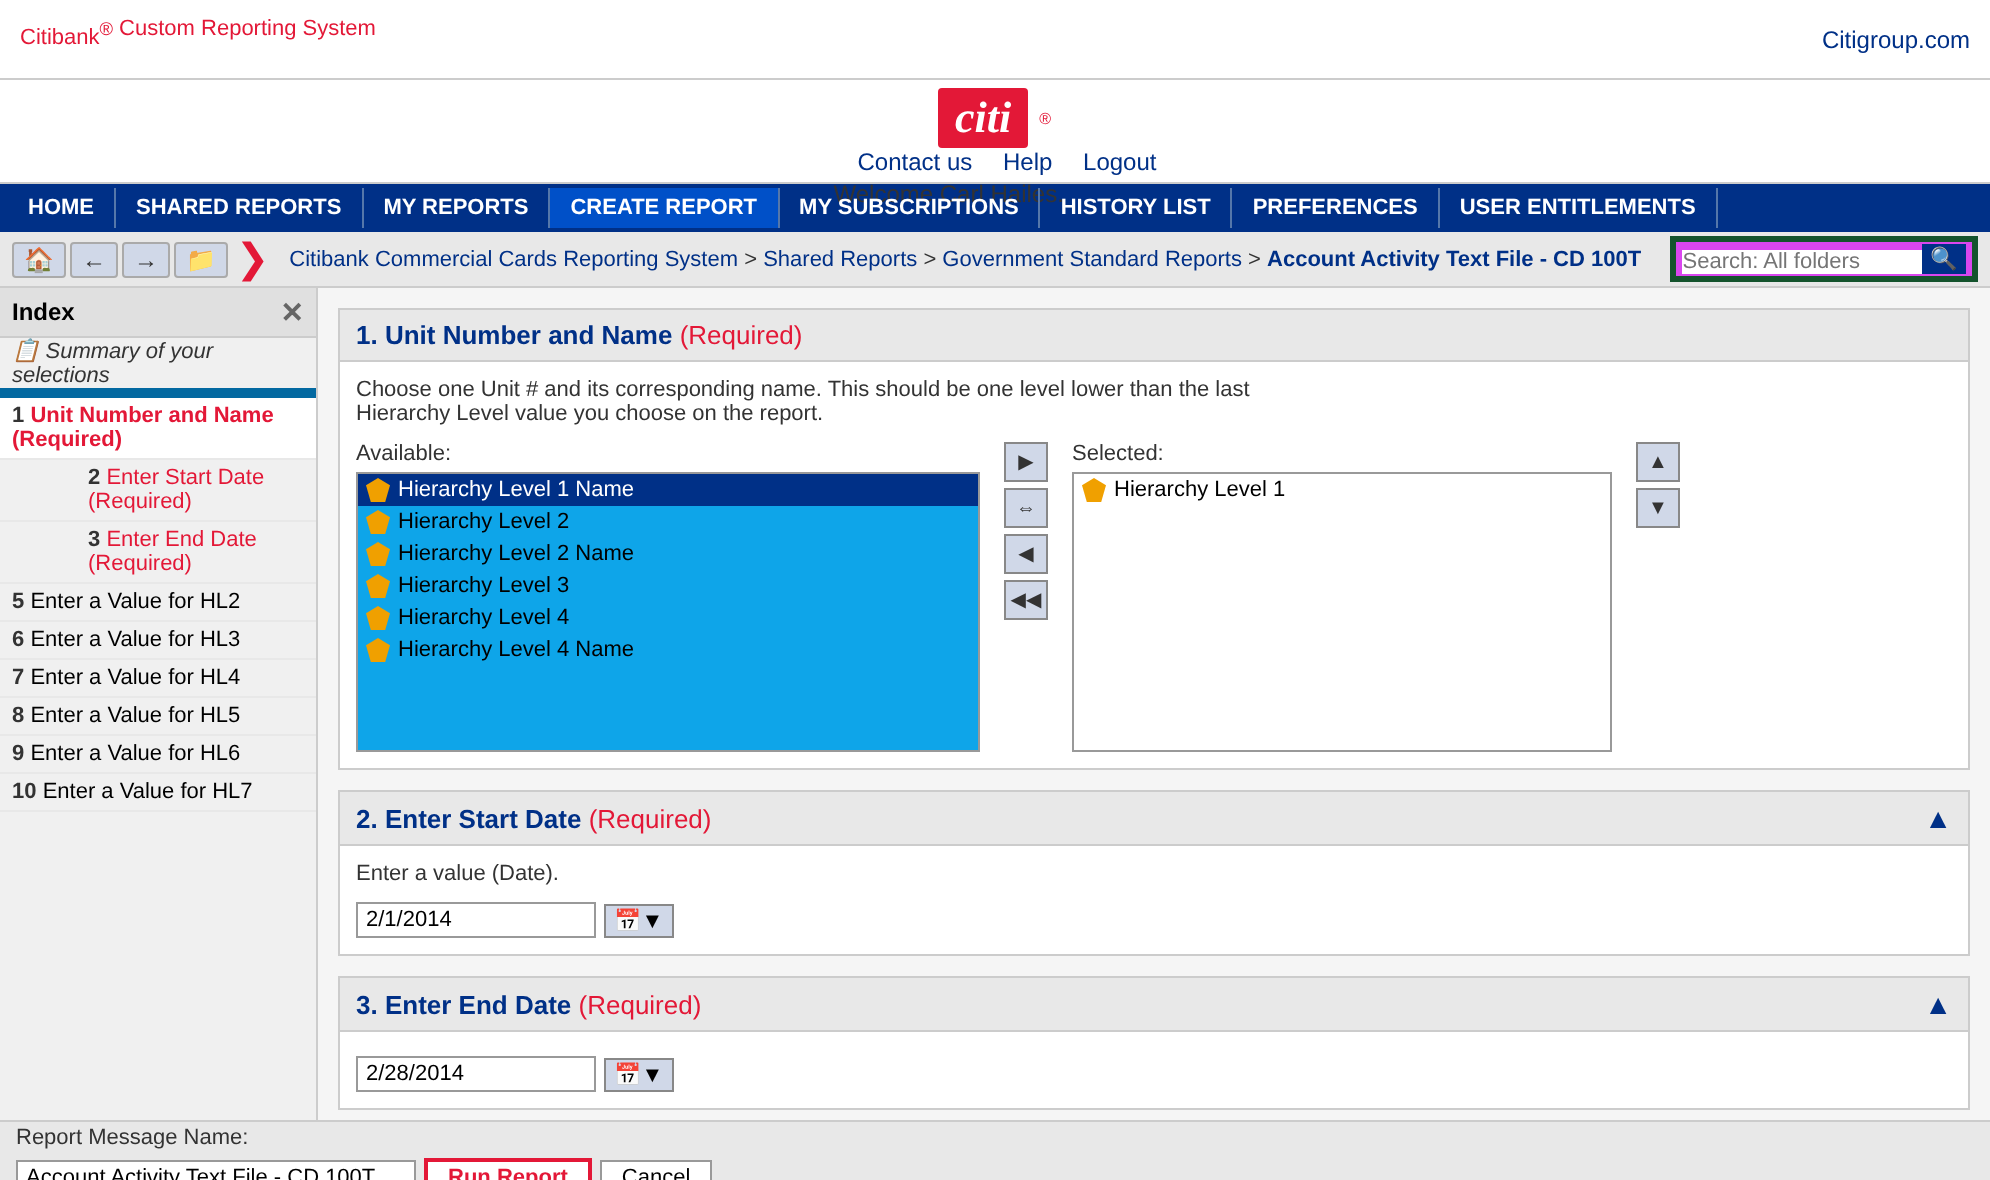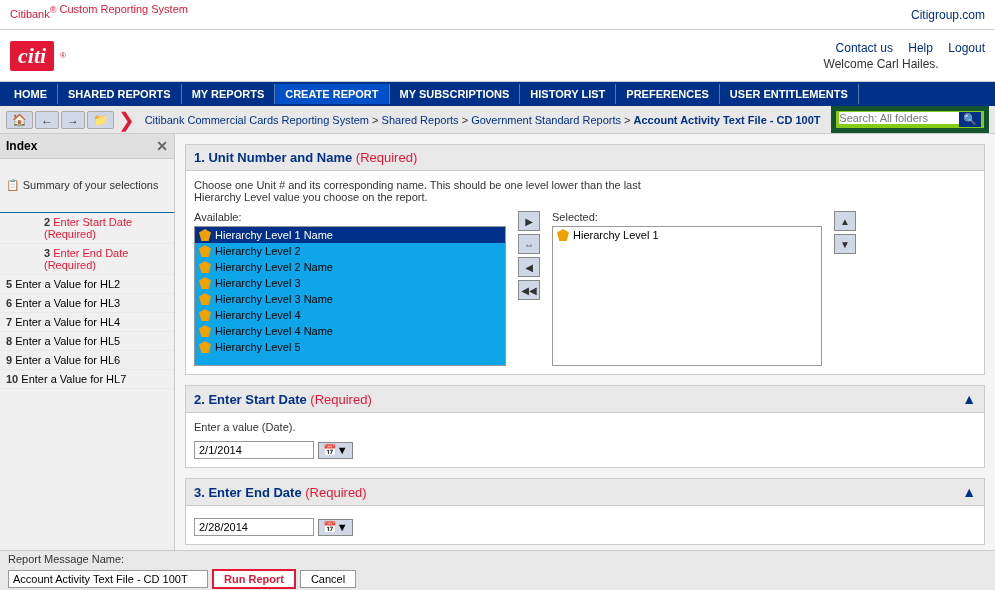--- a/index.html
+++ b/index.html
@@ -1,60 +1,60 @@
 <!DOCTYPE html>
 <html><head>
   <meta charset="utf-8">
   <style>
     * { margin: 0; padding: 0; box-sizing: border-box; }
     body { font-family: Arial, sans-serif; font-size: 12px; background: #d0d0d0; width: 995px; height: 590px; overflow: hidden; }
 
     
-    .top-bar { background: #fff; display: flex; justify-content: space-between; align-items: center; padding: 4px 10px; border-bottom: 1px solid #ccc; height: 30px; }
+    .top-bar { background: #fff; display: flex; justify-content: space-between; align-items: center; padding: 4px 10px; border-bottom: 1px solid #ccc; height: 40px; }
     .top-bar-title { font-size: 14px; color: #003087; font-weight: normal; }
     .top-bar-title span { color: #e31837; font-size: 11px; vertical-align: super; }
     .top-bar-right { font-size: 12px; color: #003087; }
 
     
-    .header { background: #fff; display: flex; justify-content: space-between; align-items: center; padding: 4px 10px 4px 10px; height: 52px; border-bottom: 1px solid #ccc; }
+    .header { background: #fff; display: flex; justify-content: space-between; align-items: center; padding: 4px 10px 4px 10px; height: 52px; border-bottom: 1px solid #ccc; flex-direction: column; }
     .logo { display: flex; align-items: center; }
     .logo-box { background: #e31837; color: #fff; font-size: 22px; font-weight: bold; font-style: italic; padding: 2px 8px; border-radius: 2px; margin-right: 6px; font-family: Georgia, serif; }
     .header-links { }
     .header-links .links { font-size: 12px; color: #003087; margin-bottom: 2px; }
     .header-links .links a { color: #003087; text-decoration: none; margin-left: 12px; cursor: pointer; }
     .header-links .welcome { font-size: 12px; color: #333; }
 
     
     .nav-bar { background: #003087; display: flex; align-items: center; height: 24px; padding: 0 4px; }
     .nav-item { color: #fff; font-size: 11px; font-weight: bold; padding: 4px 10px; cursor: pointer; border-right: 1px solid #5577aa; white-space: nowrap; }
     .nav-item.active { background: #0050c8; }
 
     
     .breadcrumb-bar { background: #e8e8e8; display: flex; align-items: center; padding: 3px 6px; border-bottom: 1px solid #ccc; height: 28px; gap: 4px; }
     .nav-buttons { display: flex; gap: 2px; align-items: center; }
     .nav-btn { background: #d0d8e8; border: 1px solid #aaa; padding: 1px 5px; cursor: pointer; font-size: 12px; color: #333; border-radius: 2px; }
     .breadcrumb-path { font-size: 11px; color: #333; flex: 1; }
     .breadcrumb-path a { color: #003087; text-decoration: none; }
     .breadcrumb-path strong { color: #003087; }
-    .search-box { display: flex; align-items: flex-start; border: 5px solid #14532d; background: #84cc16; padding: 1px 3px; }
+    .search-box { display: flex; align-items: flex-end; border: 3px solid #14532d; background: #d946ef; padding: 1px 3px; }
     .search-box input { border: none; outline: none; font-size: 11px; width: 120px; color: #888; }
     .search-btn { background: #003087; color: #fff; border: none; padding: 1px 4px; cursor: pointer; font-size: 11px; }
 
     
     .red-arrow { color: #e31837; font-size: 20px; margin-right: 6px; }
 
     
     .main { display: flex; height: calc(590px - 30px - 52px - 24px - 28px - 40px); }
 
     
-    .sidebar { width: 175px; background: #f0f0f0; border-right: 1px solid #ccc; overflow-y: auto; flex-shrink: 0; }
+    .sidebar { width: 159px; background: #f0f0f0; border-right: 1px solid #ccc; overflow-y: auto; flex-shrink: 0; }
     .sidebar-header { display: flex; justify-content: space-between; align-items: center; padding: 4px 6px; border-bottom: 1px solid #ccc; background: #e0e0e0; }
     .sidebar-title { font-weight: bold; font-size: 12px; }
     .sidebar-close { cursor: pointer; font-size: 14px; color: #666; font-weight: bold; }
-    .sidebar-summary { padding: 20px 6px; font-size: 11px; color: #333; border-bottom: 1px solid #0369a1; cursor: pointer; }
+    .sidebar-summary { padding: 0 6px; font-size: 11px; color: #333; border-bottom: 5px solid #0369a1; cursor: pointer; font-style: italic; }
     .sidebar-item { padding: 3px 6px; font-size: 11px; cursor: pointer; border-bottom: 1px solid #e8e8e8; }
     .sidebar-item.active { color: #e31837; font-weight: bold; background: #fff; }
     .sidebar-item.required { color: #e31837; padding-left: 44px; }
     .sidebar-item-num { color: #333; font-weight: bold; }
 
     
     .content { flex: 1; background: #f5f5f5; overflow-y: auto; padding: 10px; }
 
     
     .section { background: #fff; border: 1px solid #ccc; margin-bottom: 10px; }
@@ -155,20 +155,25 @@
 <div class="main">
 
   <div class="sidebar">
     <div class="sidebar-header">
       <span class="sidebar-title">Index</span>
       <span class="sidebar-close">✕</span>
     </div>
     <div class="sidebar-summary">
       <span style="color:#003087;">📋</span>
       <span>Summary of your selections</span>
+    </div>
+    <div class="sidebar-item active">
+      <span class="sidebar-item-num">1</span>
+      <span> </span><span>Unit Number and Name</span>
+      <span style="color:#e31837;"> (Required)</span>
     </div>
     <div class="sidebar-item required">
       <span class="sidebar-item-num">2</span>
       <span> </span><span>Enter Start Date</span>
       <span style="color:#e31837;"> (Required)</span>
     </div>
     <div class="sidebar-item required">
       <span class="sidebar-item-num">3</span>
       <span> </span><span>Enter End Date</span>
       <span style="color:#e31837;"> (Required)</span>
@@ -228,33 +233,25 @@
               <div class="list-item">
                 <span class="icon-gem"></span>
                 <span>Hierarchy Level 2 Name</span>
               </div>
               <div class="list-item">
                 <span class="icon-gem"></span>
                 <span>Hierarchy Level 3</span>
               </div>
               <div class="list-item">
                 <span class="icon-gem"></span>
-                <span>Hierarchy Level 3 Name</span>
-              </div>
-              <div class="list-item">
-                <span class="icon-gem"></span>
                 <span>Hierarchy Level 4</span>
               </div>
               <div class="list-item">
                 <span class="icon-gem"></span>
                 <span>Hierarchy Level 4 Name</span>
-              </div>
-              <div class="list-item">
-                <span class="icon-gem"></span>
-                <span>Hierarchy Level 5</span>
               </div>
             </div>
           </div>
 
           <div class="transfer-buttons">
             <button class="transfer-btn">▶</button>
             <button class="transfer-btn">⇔</button>
             <button class="transfer-btn">◀</button>
             <button class="transfer-btn">◀◀</button>
           </div>

